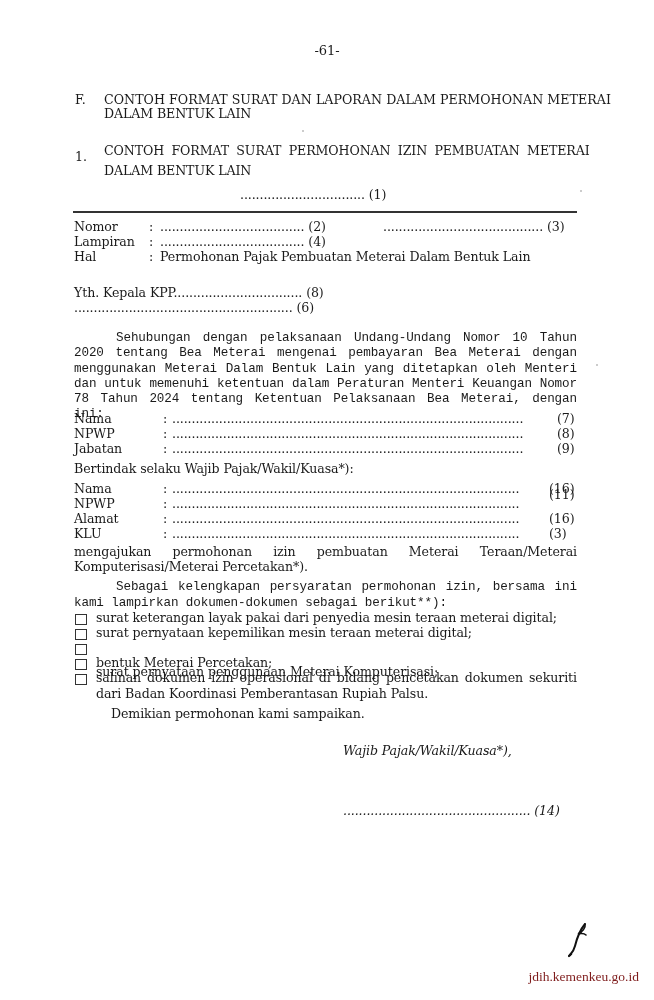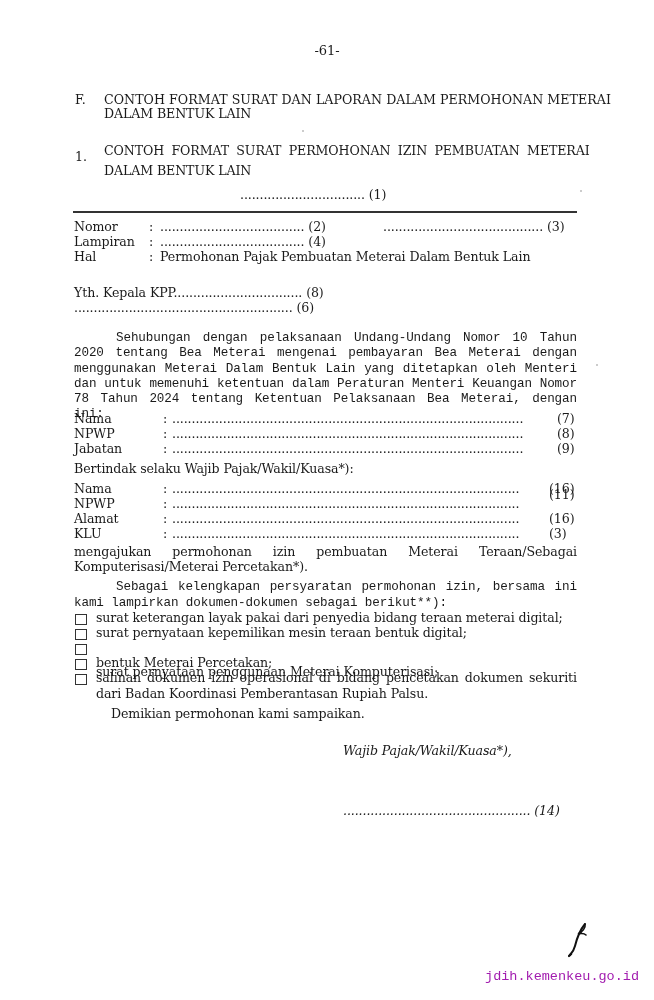--- a/index.html
+++ b/index.html
@@ -12,21 +12,21 @@
   .rule { position: absolute; left: 73px; width: 504px; top: 211px; height: 0; border-top: 2px solid #333; }
   .lbl { left: 74px; text-align: right; }
   .colon1 { left: 149px; }
   .colon2 { left: 163px; }
   .para { left: 74px; width: 503px; white-space: normal; text-align: justify; }
   .indent { text-indent: 42px; font-family: Liberation Mono, monospace; }
   .cb { position: absolute; left: 75px; width: 12px; height: 11px; border: 1.3px solid #333; box-sizing: border-box; }
   .cb-text { left: 96px; width: 481px; white-space: normal; text-align: justify; text-align-last: left; }
   .sig { left: 343px; font-style: italic; }
   .signature-mark { position: absolute; left: 568px; top: 922px; width: 20px; height: 36px; }
-  .footer-link { right: 15px; top: 969px; font-family: Liberation Mono, monospace; font-size: 13.5px; color: #a21caf; }
+  .footer-link { right: 15px; top: 969px; font-family: Liberation Serif, serif; font-size: 13.5px; color: #7f1d1d; }
   .stray { position: absolute; width: 2px; height: 2px; background: #bbb; border-radius: 1px; }
 </style>
 </head>
 <body>
 
 <div class="abs t page-num">-61-</div>
 
 <div>
   <div class="abs t sec-mark" style="top:92px">F.</div>
   <div class="abs t" style="left:104px; top:92px; letter-spacing:0.05px">CONTOH FORMAT SURAT DAN LAPORAN DALAM PERMOHONAN METERAI</div>
@@ -98,31 +98,31 @@
   <div class="abs t colon2" style="top:511px">:</div>
   <div class="abs t" style="left:172px; top:511px; width:365px; overflow:hidden">.........................................................................................</div>
   <div class="abs t" style="left:549px; top:511px">(16)</div>
 
   <div class="abs t lbl" style="top:526px">KLU</div>
   <div class="abs t colon2" style="top:526px">:</div>
   <div class="abs t" style="left:172px; top:526px; width:365px; overflow:hidden">.........................................................................................</div>
   <div class="abs t" style="left:549px; top:526px">(3)</div>
 </div>
 
-<div class="abs t lbl" style="top:544px; width:503px; white-space:normal; text-align:justify; text-align-last:justify">mengajukan permohonan izin pembuatan Meterai Teraan/Sebagai</div>
+<div class="abs t lbl" style="top:544px; width:503px; white-space:normal; text-align:justify; text-align-last:justify">mengajukan permohonan izin pembuatan Meterai Teraan/Meterai</div>
 <div class="abs t lbl" style="top:559px">Komputerisasi/Meterai Percetakan*).</div>
 
 <div class="abs t para indent" style="top:580px">Sebagai kelengkapan persyaratan permohonan izin, bersama ini kami lampirkan dokumen-dokumen sebagai berikut**):</div>
 
 <div>
   <div class="cb" style="top:614px"></div>
-  <div class="abs t cb-text" style="top:610px">surat keterangan layak pakai dari penyedia bidang teraan meterai digital;</div>
+  <div class="abs t cb-text" style="top:610px">surat keterangan layak pakai dari penyedia mesin teraan meterai digital;</div>
 
   <div class="cb" style="top:629px"></div>
-  <div class="abs t cb-text" style="top:625px">surat pernyataan kepemilikan mesin teraan bentuk digital;</div>
+  <div class="abs t cb-text" style="top:625px">surat pernyataan kepemilikan mesin teraan meterai digital;</div>
 
   <div class="cb" style="top:644px"></div>
   <div class="abs t cb-text" style="top:664px">surat pernyataan penggunaan Meterai Komputerisasi;</div>
 
   <div class="cb" style="top:659px"></div>
   <div class="abs t cb-text" style="top:655px">bentuk Meterai Percetakan;</div>
 
   <div class="cb" style="top:674px"></div>
   <div class="abs t cb-text" style="top:670px">salinan dokumen izin operasional di bidang pencetakan dokumen sekuriti dari Badan Koordinasi Pemberantasan Rupiah Palsu.</div>
 </div>

